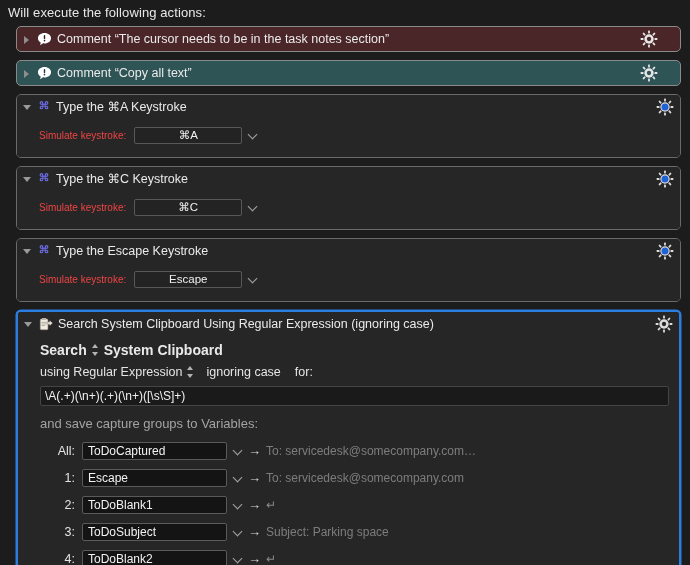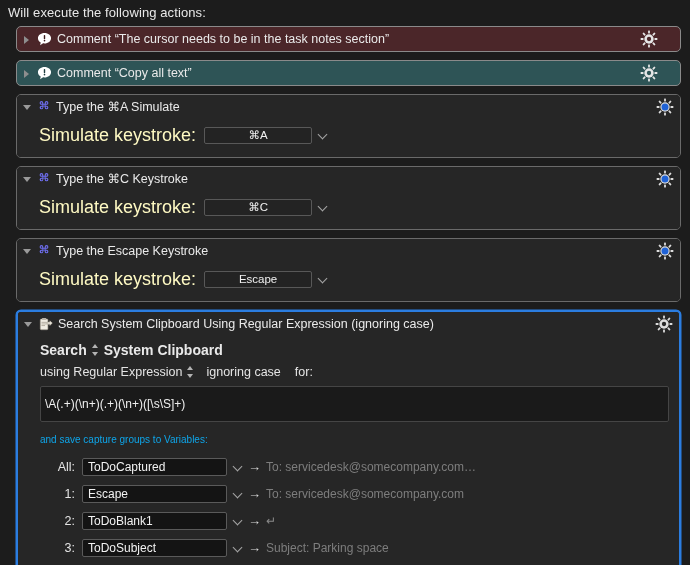--- a/index.html
+++ b/index.html
@@ -118,22 +118,22 @@
     background: #262626;
   }
 
   .row {
     display: flex;
     align-items: center;
     height: 24px;
   }
 
   .label {
-    color: #fef9c3;
-    font-size: 18px;
+    color: #ef4444;
+    font-size: 10px;
     white-space: nowrap;
   }
 
   
   .ks-field {
     width: 108px;
     height: 17px;
     margin-left: 8px;
     border: 1px solid #585858;
     border-radius: 2px;
@@ -198,36 +198,36 @@
     font-size: 12.5px;
     display: flex;
     align-items: center;
     height: 20px;
     margin-top: 2px;
   }
   .regex-line .bold { font-weight: normal; margin-left: 7px; }
 
   .regex-input {
     margin: 4px 0 6px 0;
-    height: 36px;
+    height: 20px;
     background: #1a1a1a;
     border: 1px solid #454545;
     border-radius: 2px;
     color: #efefef;
     font-size: 12px;
     display: flex;
     align-items: center;
     padding: 0 4px;
     width: 100%;
     font-family: "Liberation Sans", sans-serif;
   }
 
   .save-line {
-    color: #0ea5e9;
-    font-size: 10px;
+    color: #a3a3a3;
+    font-size: 13px;
     height: 22px;
     display: flex;
     align-items: center;
   }
 
   
   .cap-table { margin-top: 3px; }
 
   .cap-row {
     display: flex;
@@ -342,21 +342,21 @@
   </div>
 
   <div class="action">
     <div class="title-row">
       <span class="tri open"></span>
       <span class="icn">
         <svg width="14" height="14" viewBox="0 0 16 16">
           <path d="M5.1 1.2a2.1 2.1 0 1 0 0 4.2h1.1v1.1H5.1a2.1 2.1 0 1 0 2.1 2.1V7.4h1.6v1.2a2.1 2.1 0 1 0 2.1-2.1H9.8V5.4h1.1a2.1 2.1 0 1 0-2.1-2.1v1.1H7.2V3.3a2.1 2.1 0 0 0-2.1-2.1zm0 1.3a.85.85 0 0 1 .85.85v.9h-.85a.85.85 0 1 1 0-1.75zm5.8 0a.85.85 0 1 1 0 1.75h-.85v-.9a.85.85 0 0 1 .85-.85zM7.2 5.4h1.6v1.15H7.2V5.4zm-2.1 2.45h1.1v1.05a.85.85 0 1 1-1.1-1.05zm5.8 0a.85.85 0 1 1-.85.9v-.9h.85z" fill="#6f6ff0"></path>
         </svg>
       </span>
-      <span class="title-text">Type the ⌘A Simulate</span>
+      <span class="title-text">Type the ⌘A Keystroke</span>
       <span class="spacer"></span>
       <span class="gear">
         <svg width="18" height="18" viewBox="0 0 20 20">
           <g fill="#dcdcdc">
             <circle cx="10" cy="10" r="5.2"></circle>
             <rect x="9" y="0.6" width="2" height="3.4" rx="0.6"></rect>
             <rect x="9" y="16" width="2" height="3.4" rx="0.6"></rect>
             <rect x="0.6" y="9" width="3.4" height="2" rx="0.6"></rect>
             <rect x="16" y="9" width="3.4" height="2" rx="0.6"></rect>
             <rect x="9" y="0.6" width="2" height="3.4" rx="0.6" transform="rotate(45 10 10)"></rect>

